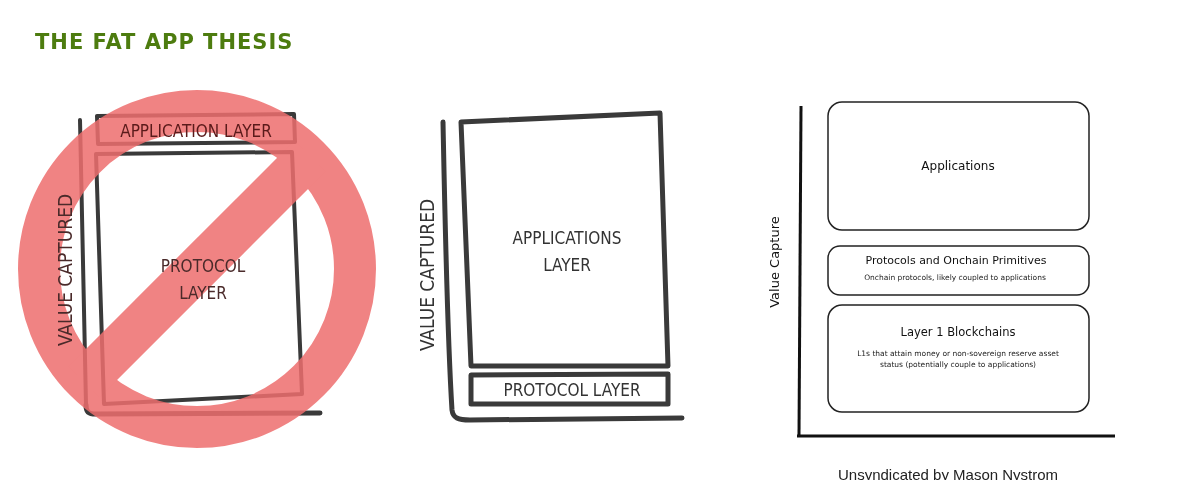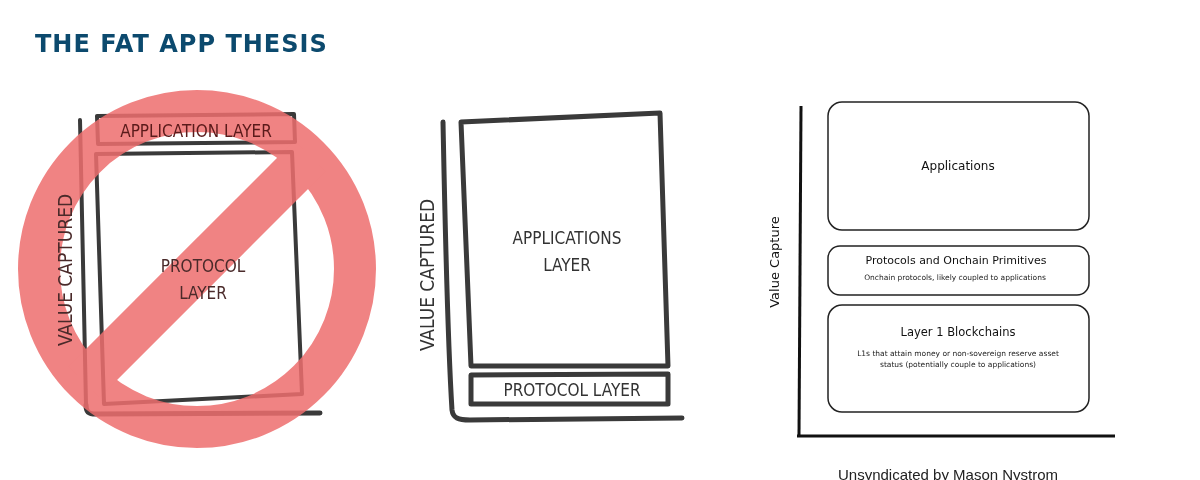--- a/index.html
+++ b/index.html
@@ -1,20 +1,20 @@
 <!DOCTYPE html>
 <html><head>
   <meta charset="utf-8">
   <style>
     html, body { margin: 0; padding: 0; background: #ffffff; }
     body { width: 1200px; height: 480px; position: relative; overflow: hidden; font-family: "DejaVu Sans", sans-serif; }
     .title {
       position: absolute; left: 35px; top: 30px;
       font-family: "DejaVu Sans", sans-serif; font-weight: bold;
-      font-size: 24px; letter-spacing: 1px; color: #0c4a6e;
+      font-size: 21px; letter-spacing: 1px; color: #4d7c0f;
     }
     .caption {
       position: absolute; left: 838px; top: 466px;
       font-family: "Liberation Sans", sans-serif; font-size: 15px; color: #222222;
       white-space: nowrap;
     }
     svg.canvas { position: absolute; left: 0; top: 0; }
     .sketch-text { font-family: "DejaVu Sans Condensed", "DejaVu Sans", sans-serif; }
   </style>
 </head>

